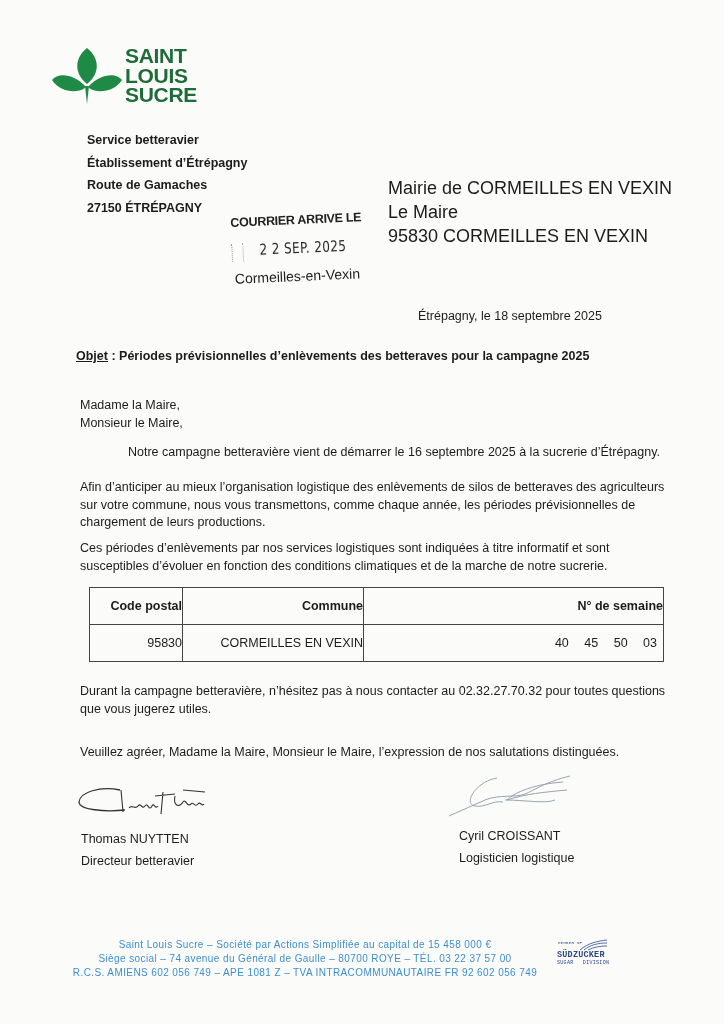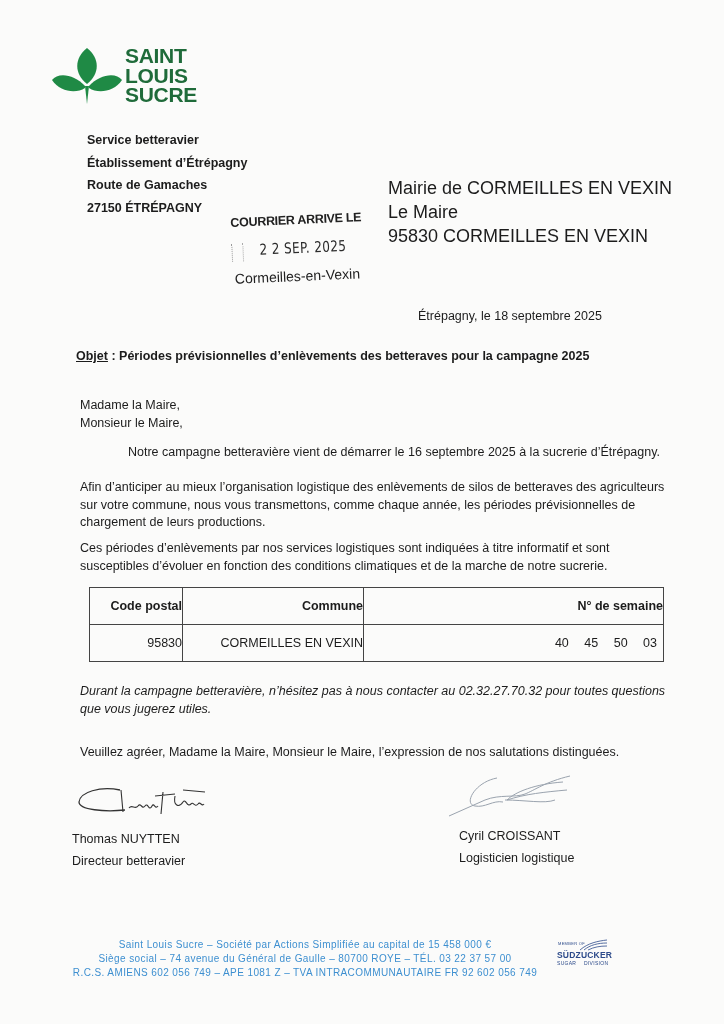--- a/index.html
+++ b/index.html
@@ -22,21 +22,21 @@
     .subject { left: 76px; top: 349px; font-size: 12.5px; font-weight: bold; }
     .subject u { text-decoration: underline; }
     .para { left: 80px; font-size: 12.5px; line-height: 17.5px; width: 600px; }
     table.tbl { position: absolute; left: 89px; top: 587px; width: 575px; border-collapse: collapse; font-size: 12.5px; }
     table.tbl td, table.tbl th { border: 1px solid #444; text-align: right; height: 36px; padding: 0; }
     table.tbl th { font-weight: bold; }
     .c1 { width: 92px; } .c2 { width: 180px; }
     .weeks span { display: inline-block; margin: 2px 6px; }
     .sig-name { font-size: 12.5px; line-height: 22px; }
     .footer { left: 0; top: 938px; width: 610px; text-align: center; font-size: 10px; line-height: 14px; color: #3d8fd0; letter-spacing: 0.4px; }
-    .sz-logo { left: 554px; top: 939px; width: 60px; height: 30px; font-family: Liberation Sans, sans-serif; color: #2c4a8a; }
+    .sz-logo { left: 554px; top: 939px; width: 60px; height: 30px; font-family: Liberation Mono, monospace; color: #2c4a8a; }
   </style>
 </head>
 <body>
 
 <div class="abs logo">
   <svg width="70" height="66" viewBox="0 0 70 66" style="position:absolute;left:0;top:2px;">
     <path d="M35 2 C22 12 22 28 35 38 C48 28 48 12 35 2 Z" fill="#1f8a45"></path>
     <path d="M33 40 C22 28 6 26 0 34 C8 46 24 48 33 42 Z" fill="#1f8a45"></path>
     <path d="M37 40 C48 28 64 26 70 34 C62 46 46 48 37 42 Z" fill="#1f8a45"></path>
     <path d="M33 40 L35 58 L37 40 Z" fill="#1f8a45"></path>
@@ -96,28 +96,28 @@
     <td class="weeks">
       <span>40</span>
       <span>45</span>
       <span>50</span>
       <span>03</span>
     </td>
   </tr>
 </tbody>
   </table>
 
-<div class="abs para" style="top:683px; width:600px;font-style:italic;">Durant la campagne betteravière, n’hésitez pas à nous contacter au 02.32.27.70.32 pour toutes questions que vous jugerez utiles.</div>
+<div class="abs para" style="top:683px; width:600px;">Durant la campagne betteravière, n’hésitez pas à nous contacter au 02.32.27.70.32 pour toutes questions que vous jugerez utiles.</div>
 <div class="abs para" style="top:744px;">Veuillez agréer, Madame la Maire, Monsieur le Maire, l’expression de nos salutations distinguées.</div>
 
 <svg class="abs" style="left:75px; top:782px;" width="160" height="45" viewBox="0 0 160 45">
   <path d="M45 8 C25 4 5 10 4 20 C4 28 30 30 50 28" stroke="#333" stroke-width="1.3" fill="none"></path>
   <path d="M46 8 L48 30 M54 26 c3 -4 6 2 9 -2 c3 -4 4 4 7 0 c3 -4 4 6 7 0 c2 -4 3 4 6 0 M88 10 L86 32 M80 14 L100 12 M100 14 C98 24 104 26 108 20 c3 -4 4 6 8 2 c2 -3 4 4 7 0 c2 -3 4 3 6 0 M108 8 L130 10" stroke="#333" stroke-width="1.1" fill="none"></path>
 </svg>
-<div class="abs sig-name" style="left:72px; top:828px;">
+<div class="abs sig-name" style="left:81px; top:828px;">
   <div>Thomas NUYTTEN</div>
   <div>Directeur betteravier</div>
 </div>
 
 <svg class="abs" style="left:445px; top:770px;" width="130" height="50" viewBox="0 0 130 50">
   <path d="M4 46 L40 30 C55 24 70 28 80 24 C90 20 100 12 125 6" stroke="#9aa3ae" stroke-width="1" fill="none"></path>
   <path d="M52 8 C30 12 18 34 30 36 C40 38 48 30 58 32 M62 30 C70 22 90 14 118 12 M62 30 C80 24 100 22 122 20 M60 30 C80 30 100 34 110 30" stroke="#9aa3ae" stroke-width="1" fill="none"></path>
 </svg>
 <div class="abs sig-name" style="left:459px; top:825px;">
   <div>Cyril CROISSANT</div>

